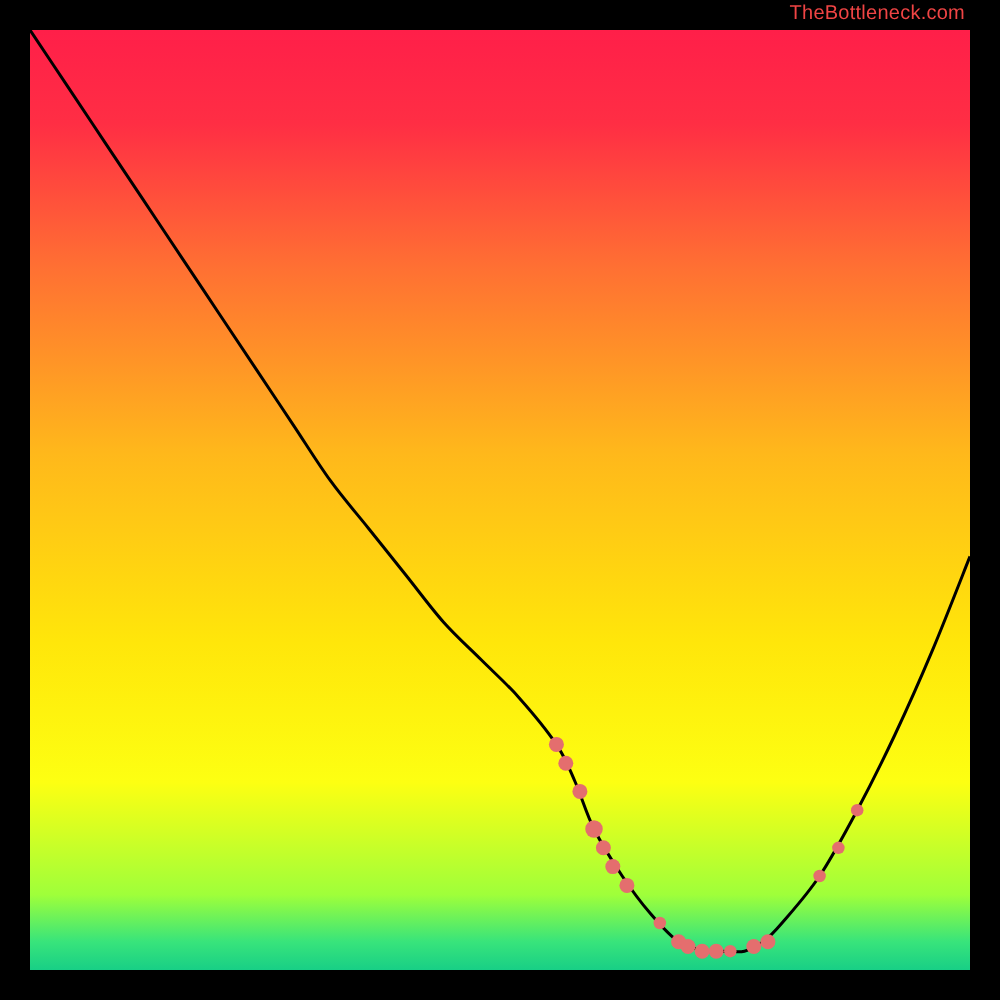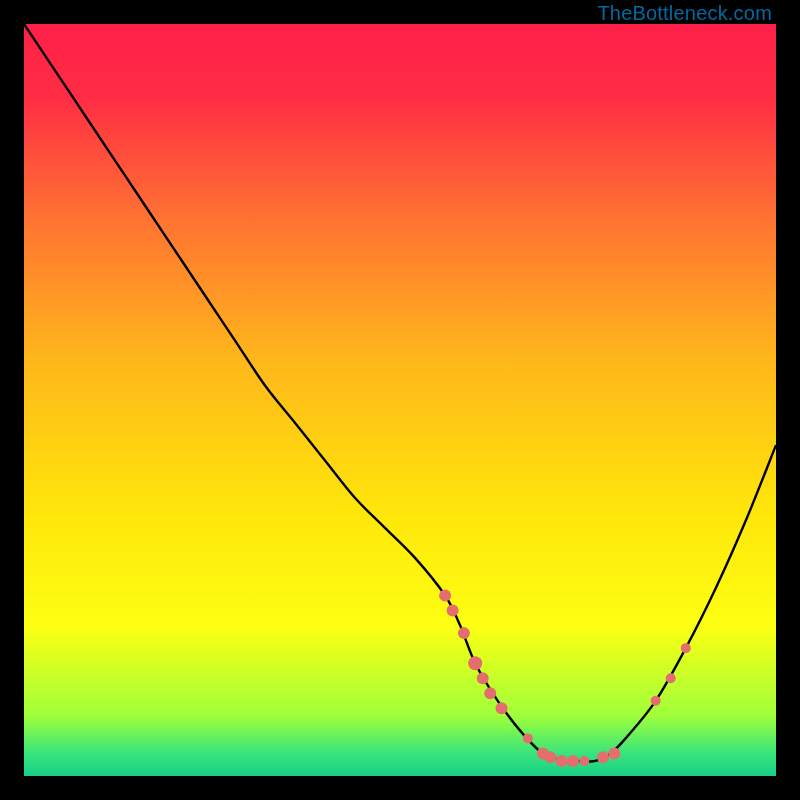--- a/index.html
+++ b/index.html
@@ -23,22 +23,22 @@
     position: absolute;
     left: 0;
     top: 0;
     width: 752px;
     height: 752px;
   }
   .watermark {
     position: absolute;
     top: 2px;
     right: 28px;
-    color: #0369a1;
-    font-size: 20px;
+    color: #ef4444;
+    font-size: 16px;
     font-weight: 500;
     letter-spacing: 0.2px;
     user-select: none;
     text-align: center;
   }
   svg { display: block; }
 </style>
 </head>
 <body>
 

